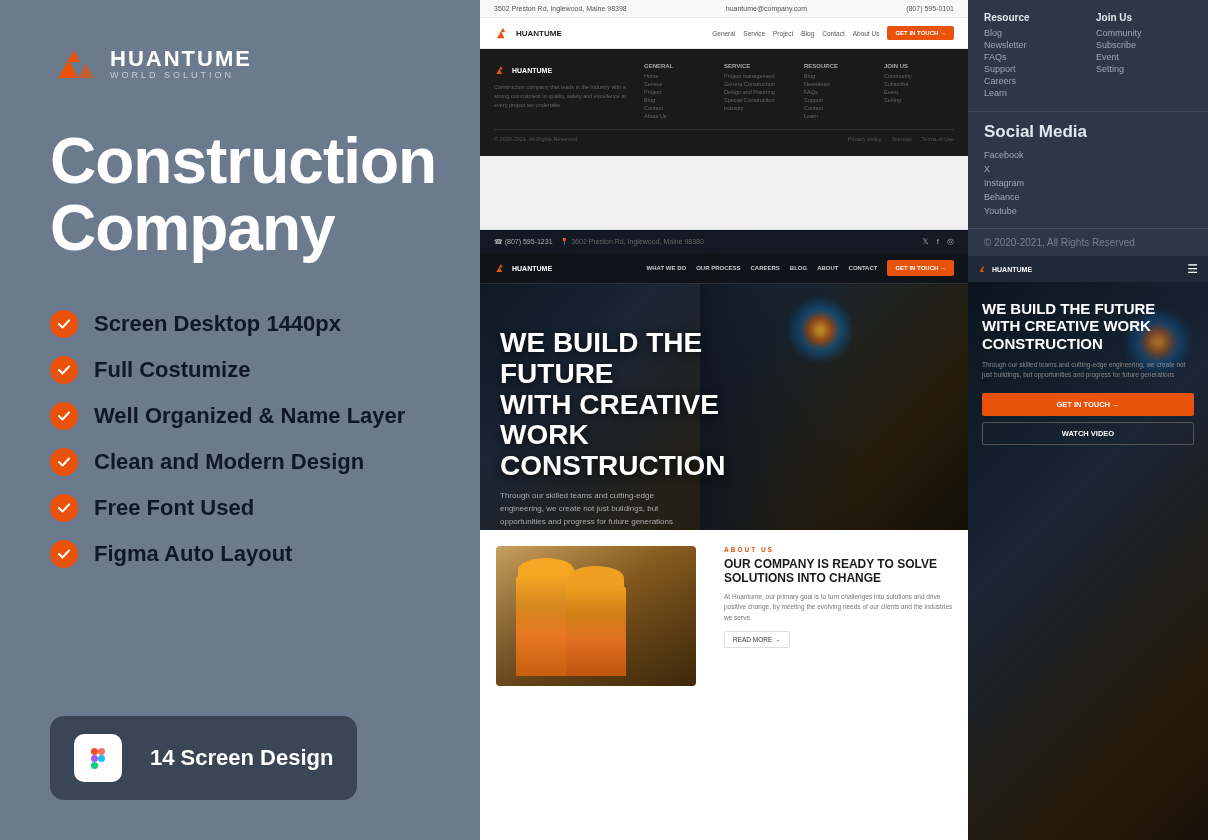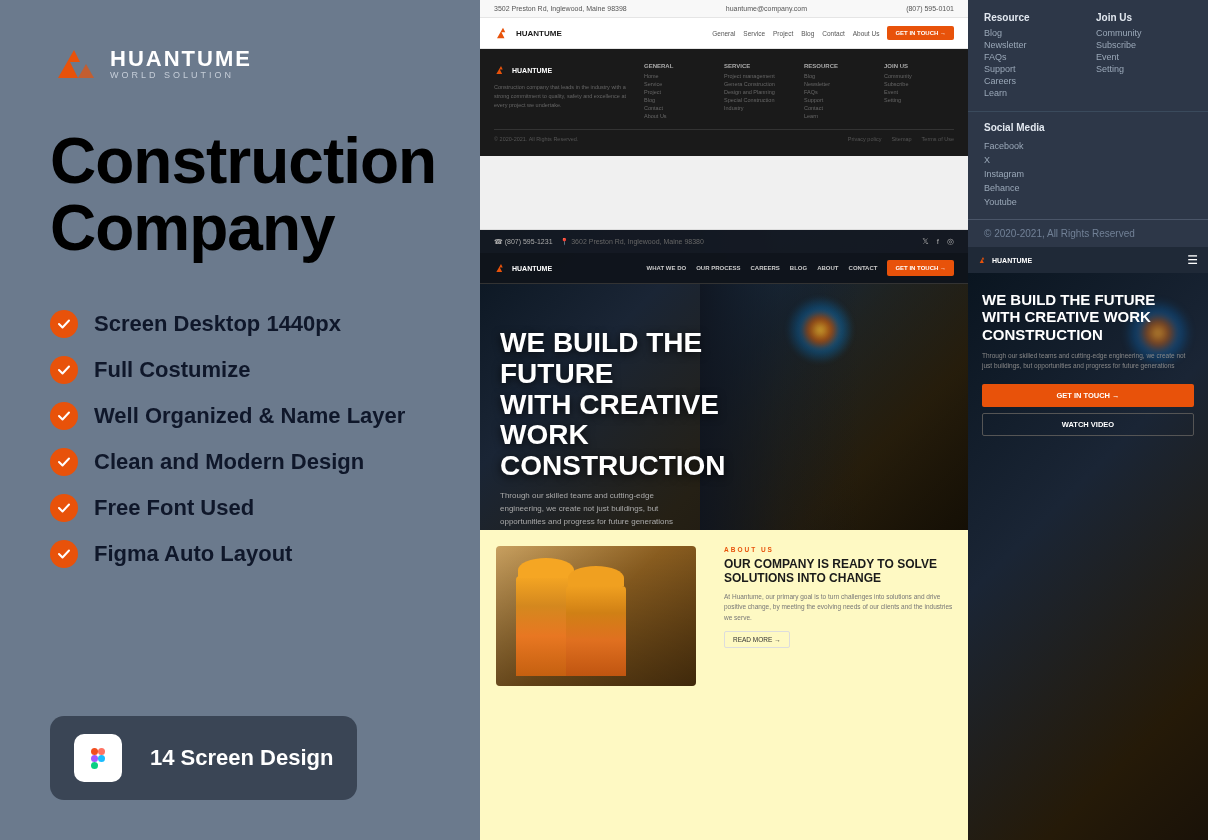--- a/index.html
+++ b/index.html
@@ -46,21 +46,21 @@
       line-height: 1;
     }
     .logo-sub {
       color: #c5cdd8;
       font-size: 9px;
       letter-spacing: 3px;
       font-weight: 500;
     }
 
     .main-title {
-      color: #000000;
+      color: #ffffff;
       font-size: 64px;
       font-weight: 900;
       line-height: 1.05;
       margin-bottom: 48px;
       letter-spacing: -1px;
     }
 
     .features-list {
       list-style: none;
       display: flex;
@@ -372,21 +372,21 @@
         <span>CONSTRUCTION</span>
       </h2>
       <p style="color:#aaa; font-size:8px; line-height:1.6; max-width:200px; margin-bottom:12px;">Through our skilled teams and cutting-edge engineering, we create not just buildings, but opportunities and progress for future generations</p>
       <div style="display:flex; gap:8px;">
         <div style="background:#e8520a; color:white; font-size:7px; font-weight:700; padding:7px 12px; border-radius:2px; display:flex; align-items:center; gap:4px;">GET IN TOUCH →</div>
         <div style="background:transparent; color:white; font-size:7px; font-weight:700; padding:7px 12px; border:1px solid #555; border-radius:2px;">WATCH VIDEO</div>
       </div>
     </div>
   </div>
 
-  <div class="mockup-about" style="flex:1; background:#fef9c3; overflow:hidden;">
+  <div class="mockup-about" style="flex:1; background:#ffffff; overflow:hidden;">
     <div style="display:flex; gap:0; height:100%;">
 
       <div style="width:200px; min-width:200px; background:linear-gradient(135deg, #c8a060 0%, #8b5e20 50%, #5a3a10 100%); position:relative; overflow:hidden; margin:16px; border-radius:4px; height:140px;">
 
         <div style="position:absolute; bottom:0; left:0; right:0; height:100%; background:linear-gradient(180deg, transparent 0%, rgba(0,0,0,0.3) 100%);"></div>
         <div style="position:absolute; left:20px; bottom:10px; width:60px; height:100px; background:linear-gradient(180deg, #f5a623 0%, #d4881e 30%, #e87722 60%, #c56010 100%); border-radius:4px 4px 0 0;"></div>
         <div style="position:absolute; left:70px; bottom:10px; width:60px; height:90px; background:linear-gradient(180deg, #f0a020 0%, #d08015 30%, #e07020 60%, #c05510 100%); border-radius:4px 4px 0 0;"></div>
         <div style="position:absolute; left:22px; top:12px; width:56px; height:20px; background:#f5a623; border-radius:50% 50% 0 0 / 60% 60% 0 0;"></div>
         <div style="position:absolute; left:72px; top:20px; width:56px; height:20px; background:#f0a020; border-radius:50% 50% 0 0 / 60% 60% 0 0;"></div>
       </div>
@@ -419,21 +419,21 @@
         <div style="color:#e2e8f0; font-size:10px; font-weight:700; margin-bottom:4px;">Join Us</div>
         <div style="color:#9aa8b8; font-size:9px; padding:1px 0;">Community</div>
         <div style="color:#9aa8b8; font-size:9px; padding:1px 0;">Subscribe</div>
         <div style="color:#9aa8b8; font-size:9px; padding:1px 0;">Event</div>
         <div style="color:#9aa8b8; font-size:9px; padding:1px 0;">Setting</div>
       </div>
     </div>
   </div>
 
   <div style="padding:10px 16px; background:#2d3748;">
-    <div style="color:#e2e8f0; font-size:10px; font-weight:700; margin-bottom:6px;">Social Media</div>
+    <div style="color:#e2e8f0; font-size:17px; font-weight:700; margin-bottom:6px;">Social Media</div>
     <div style="color:#9aa8b8; font-size:9px; padding:2px 0;">Facebook</div>
     <div style="color:#9aa8b8; font-size:9px; padding:2px 0;">X</div>
     <div style="color:#9aa8b8; font-size:9px; padding:2px 0;">Instagram</div>
     <div style="color:#9aa8b8; font-size:9px; padding:2px 0;">Behance</div>
     <div style="color:#9aa8b8; font-size:9px; padding:2px 0;">Youtube</div>
   </div>
 
   <div style="color:#718096; font-size:10px; padding:8px 16px; border-top:1px solid #4a5568;">© 2020-2021, All Rights Reserved</div>
 
   <div style="flex:1; overflow:hidden; background:#1a1a2e; display:flex; flex-direction:column;">

